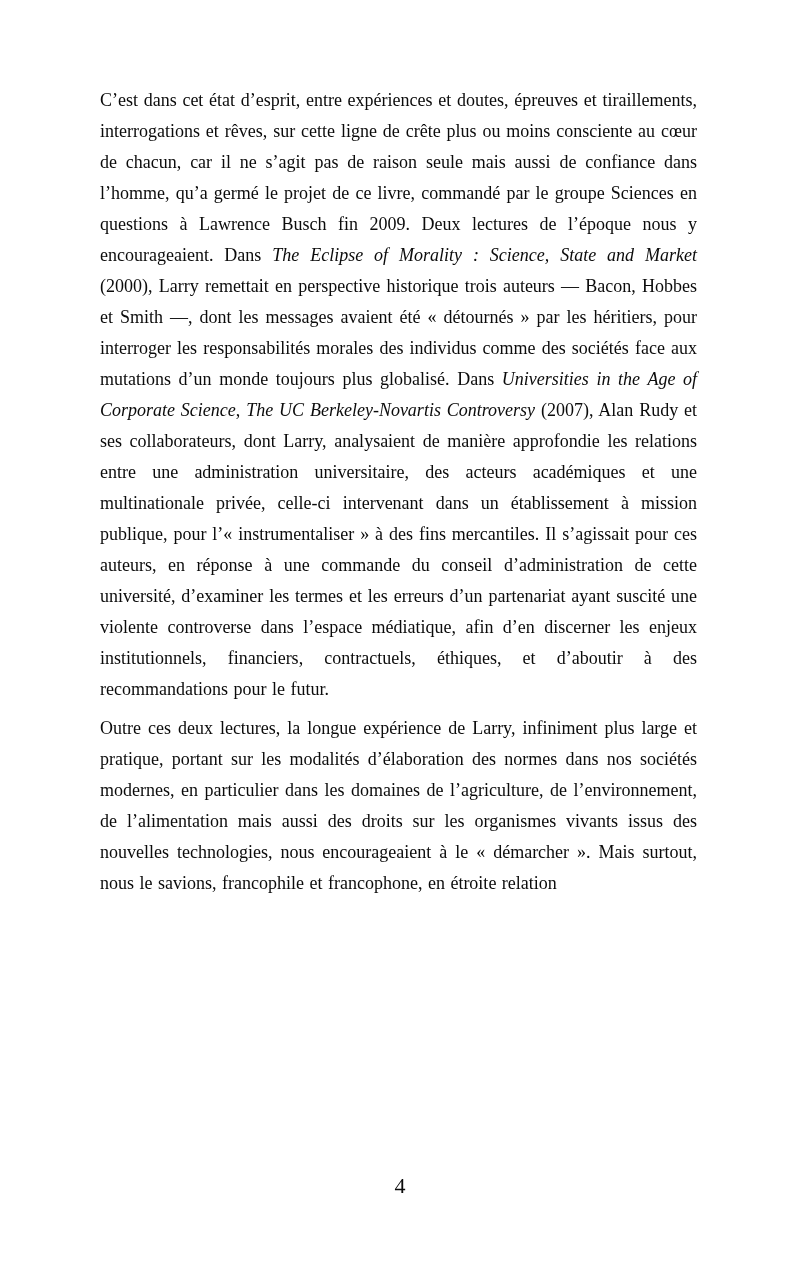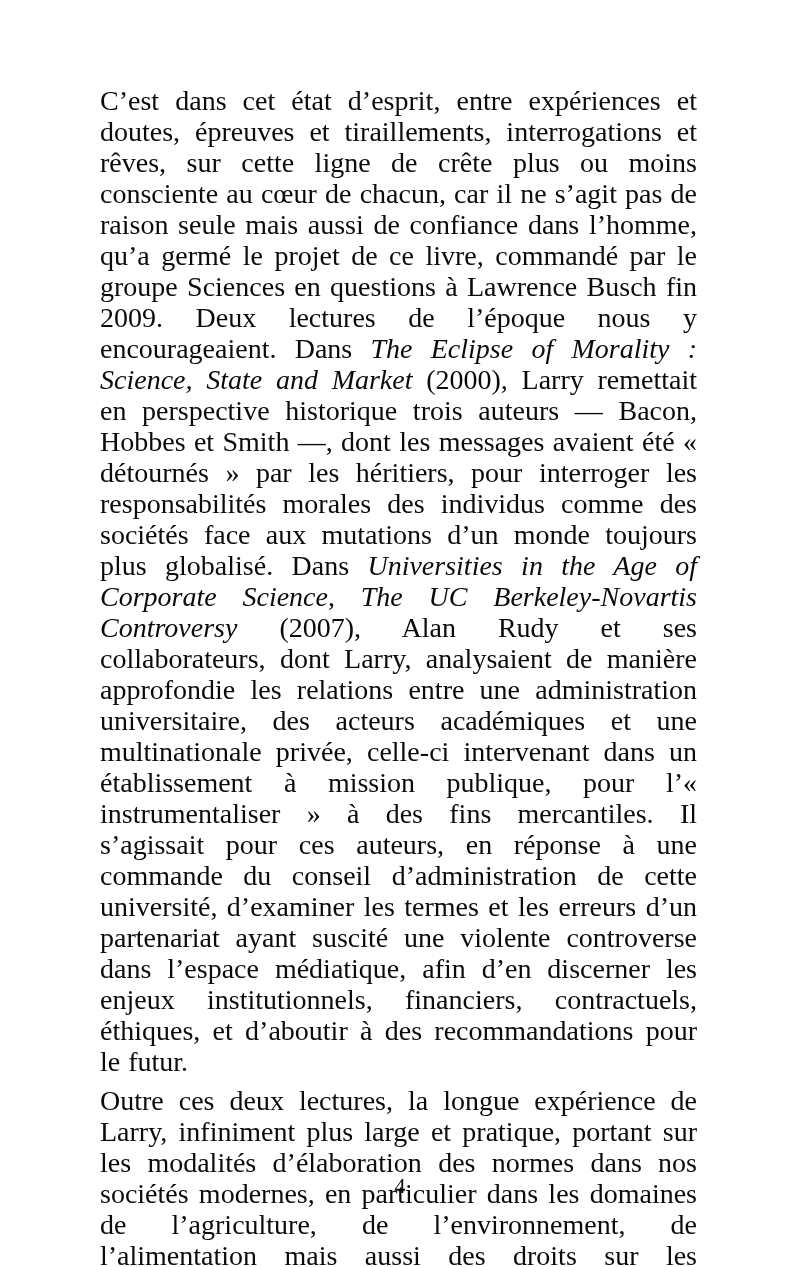--- a/index.html
+++ b/index.html
@@ -17,21 +17,21 @@
     overflow: hidden;
   }
   .text-block {
     position: absolute;
     left: 100px;
     top: 85px;
     width: 601px;
   }
   .text-block p {
     margin: 0 4px 8px 0;
-    font-size: 28px;
+    font-size: 18px;
     line-height: 31px;
     text-align: justify;
     text-align-last: left;
     word-spacing: 1px;
   }
   .text-block p span.italic {
     font-style: italic;
   }
   .page-number {
     position: absolute;

